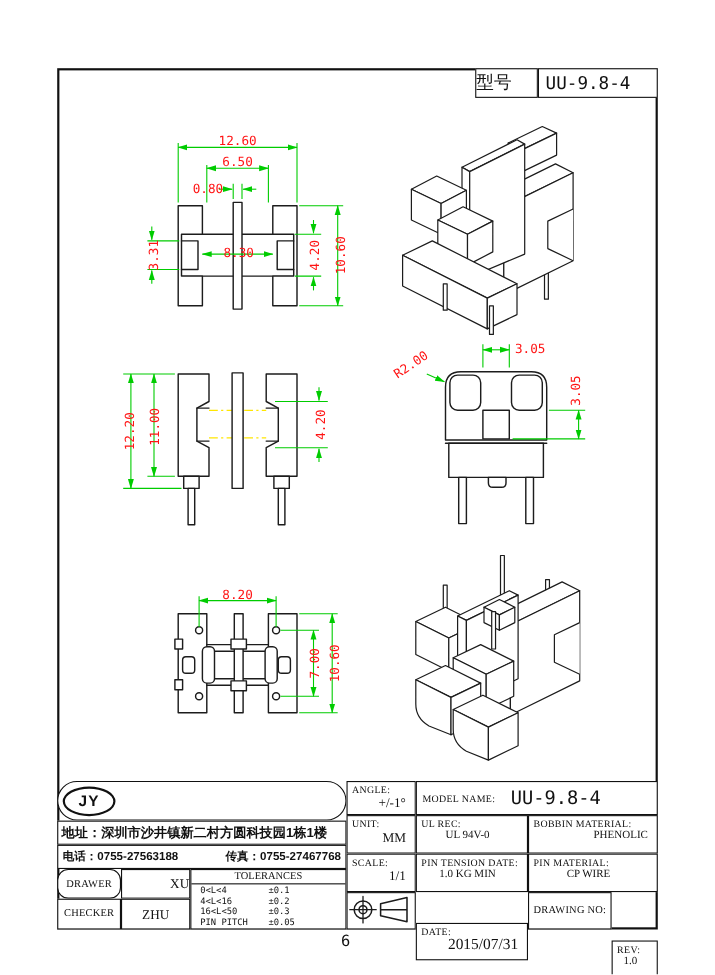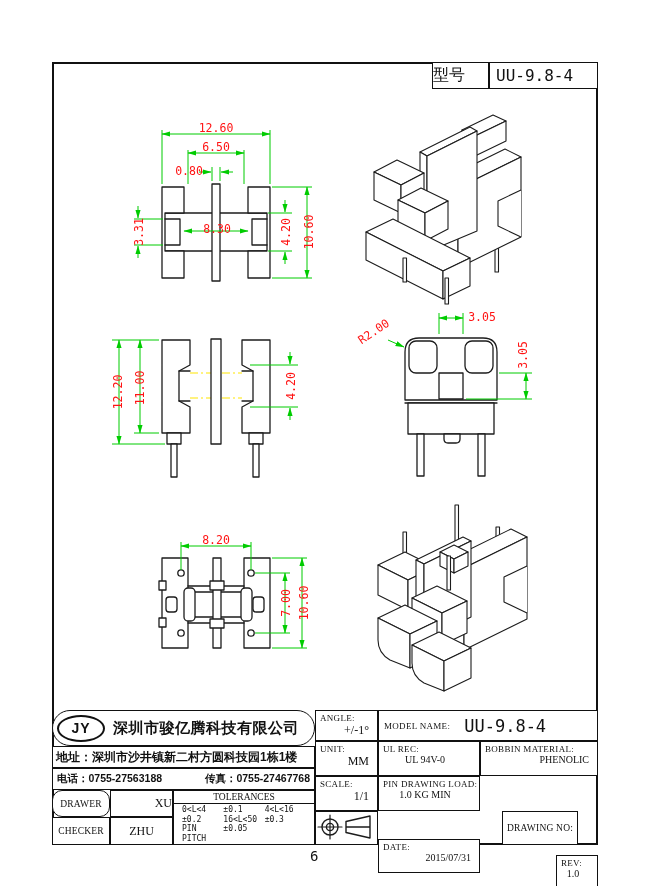--- a/index.html
+++ b/index.html
@@ -218,21 +218,20 @@
 
   <div class="cell" style="left:432px;top:62px;width:57px;height:27px;display:flex;align-items:center;justify-content:flex-start;font-size:16px;">
     <span>型号</span>
   </div>
   <div class="cell mono" style="left:489px;top:62px;width:109px;height:27px;display:flex;align-items:center;padding-left:6px;font-size:16px;">
     <span>UU-9.8-4</span>
   </div>
 
   <div class="cell" style="left:52px;top:710px;width:263px;height:36px;display:flex;align-items:center;gap:8px;padding:0 4px;border-radius:18px;">
     <span style="display:inline-flex;align-items:center;justify-content:center;width:44px;height:23px;border:2.2px solid #111;border-radius:50%;font-weight:bold;font-size:14px;letter-spacing:1px;">JY</span>
-    <span style="font-size:15px;font-weight:600;letter-spacing:0.5px;white-space:nowrap;">深圳市骏亿腾科技有限公司</span>
   </div>
   <div class="cell" style="left:52px;top:746px;width:263px;height:22px;display:flex;align-items:center;padding:0 3px;font-size:12px;font-weight:600;white-space:nowrap;text-align:center;">
     <span>地址：</span>
       <span>深圳市沙井镇新二村方圆科技园1栋1楼</span>
   </div>
   <div class="cell" style="left:52px;top:768px;width:263px;height:22px;display:flex;align-items:center;justify-content:space-between;padding:0 4px;font-size:10.5px;font-weight:700;white-space:nowrap;">
     <span><span>电话：</span><span>0755-27563188</span></span>
     <span><span>传真：</span><span>0755-27467768</span></span>
   </div>
   <div class="cell tb-lab" style="left:52px;top:790px;width:58px;height:27px;display:flex;align-items:center;justify-content:center;border-radius:10px;">
@@ -242,21 +241,21 @@
       <span>XU</span>
     </div>
   <div class="cell tb-lab" style="left:52px;top:817px;width:58px;height:28px;display:flex;align-items:center;justify-content:center;">
       <span>CHECKER</span>
     </div>
   <div class="cell" style="left:110px;top:817px;width:63px;height:28px;display:flex;align-items:center;justify-content:center;font-size:12px;font-family:'Liberation Serif',serif;">
       <span>ZHU</span>
     </div>
   <div class="cell" style="left:173px;top:790px;width:142px;height:55px;">
     <div style="text-align:center;font-size:9.5px;border-bottom:1px solid #111;padding:1px 0;font-family:'Liberation Serif',serif;">TOLERANCES</div>
-    <div style="display:grid;grid-template-columns:1fr 1fr 1fr;font-size:8px;line-height:9.5px;padding:1px 8px;font-family:'DejaVu Sans Mono',monospace;">
+    <div style="display:grid;grid-template-columns:1fr 1fr;font-size:8px;line-height:9.5px;padding:1px 8px;font-family:'DejaVu Sans Mono',monospace;">
       <span>0&lt;L&lt;4</span>
         <span>±0.1</span>
       <span>4&lt;L&lt;16</span>
         <span>±0.2</span>
       <span>16&lt;L&lt;50</span>
         <span>±0.3</span>
       <span>PIN PITCH</span>
         <span>±0.05</span>
     </div>
   </div>
@@ -279,36 +278,40 @@
   </div>
   <div class="cell" style="left:480px;top:741px;width:118px;height:35px;">
     <span class="lab">BOBBIN MATERIAL:</span>
     <span class="val" style="font-size:10px;">PHENOLIC</span>
   </div>
   <div class="cell" style="left:315px;top:776px;width:63px;height:35px;">
     <span class="lab">SCALE:</span>
     <span class="val" style="font-size:12px;">1/1</span>
   </div>
   <div class="cell" style="left:378px;top:776px;width:102px;height:35px;">
-    <span class="lab">PIN DRAWING LOAD:</span>
+    <span class="lab">PIN TENSION DATE:</span>
     <span class="val" style="font-size:10px;text-align:center;">1.0 KG MIN</span>
+  </div>
+  <div class="cell" style="left:480px;top:776px;width:118px;height:35px;">
+    <span class="lab">PIN MATERIAL:</span>
+    <span class="val" style="font-size:10px;text-align:center;">CP WIRE</span>
   </div>
   <div class="cell" style="left:315px;top:811px;width:63px;height:34px;">
     <svg width="60" height="31" viewBox="0 0 60 31" style="position:static;display:block;">
       <circle cx="14" cy="15" r="8" class="k" style="stroke-width:1.4"></circle>
       <circle cx="14" cy="15" r="3.6" class="k" style="stroke-width:1.4"></circle>
       <path class="k" d="M2,15 H26 M14,3 V27" style="stroke-width:1.2"></path>
       <path class="k" d="M30,9.5 L54,4 V26 L30,20.5 Z M30,15 H54" style="stroke-width:1.4"></path>
     </svg>
   </div>
   <div class="cell" style="left:378px;top:839px;width:102px;height:34px;">
     <span class="lab">DATE:</span>
-    <span class="val mono" style="font-size:10px;">2015/07/31</span>
-  </div>
-  <div class="cell" style="left:480px;top:811px;width:76px;height:34px;display:flex;align-items:center;justify-content:center;margin-left:22px;">
+    <span class="val mono" style="font-size:14px;">2015/07/31</span>
+  </div>
+  <div class="cell" style="left:480px;top:811px;width:76px;height:34px;display:flex;align-items:center;justify-content:center;">
     <span class="tb-lab">DRAWING NO:</span>
     <span class="mono" style="font-size:10px;"></span>
   </div>
   <div class="cell" style="left:556px;top:811px;width:42px;height:34px;margin-top:44px;">
     <span class="lab">REV:</span>
     <span class="val mono" style="font-size:10px;text-align:center;">1.0</span>
   </div>
 
   <span style="position:absolute;left:310px;top:848px;font-size:14px;font-family:'DejaVu Sans Mono',monospace;">6</span>
 </div>

